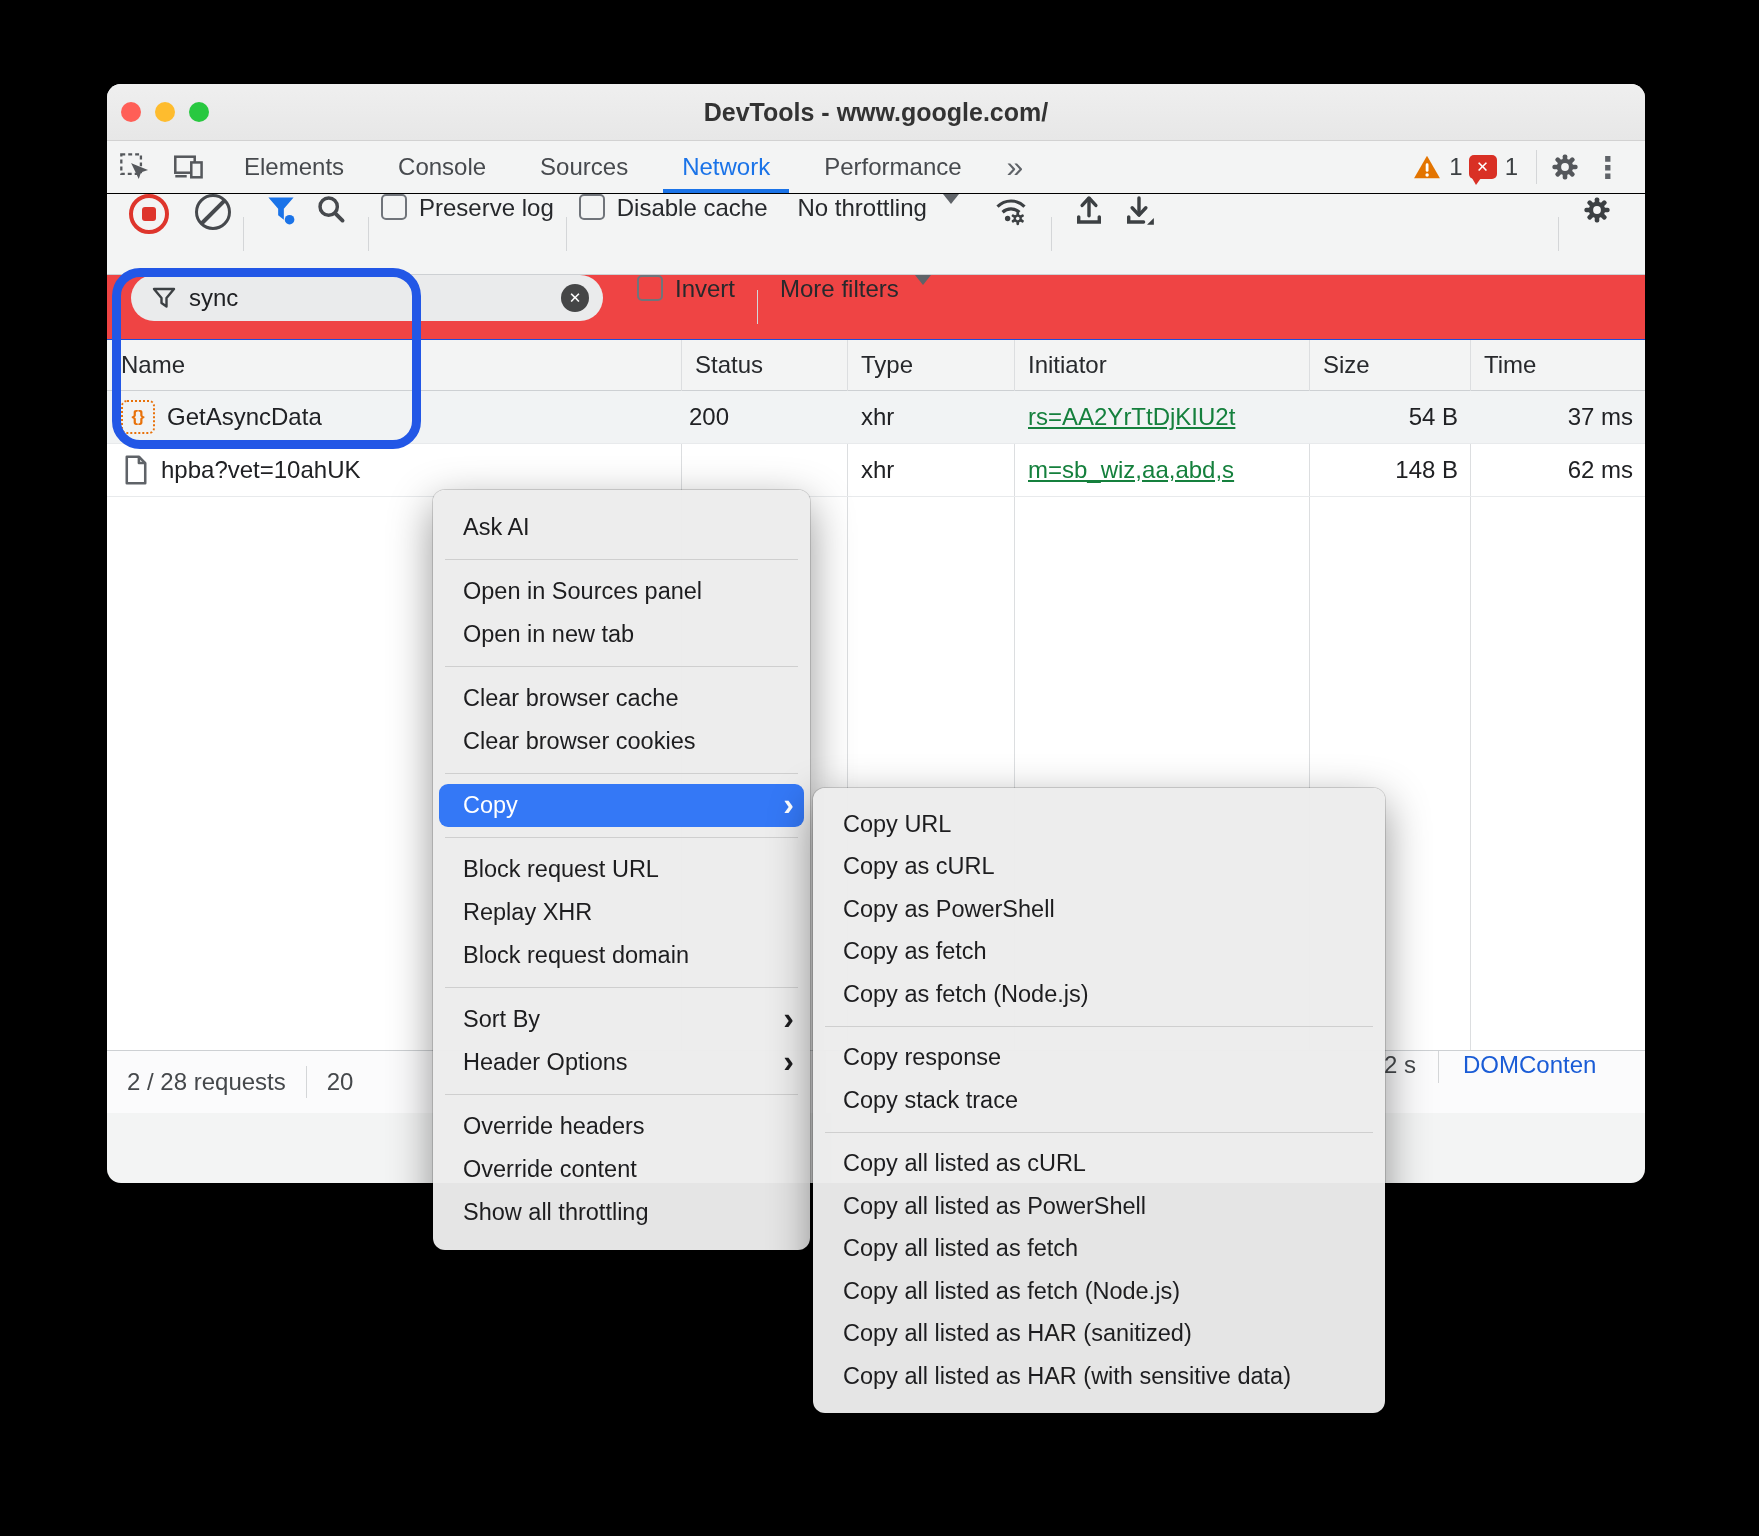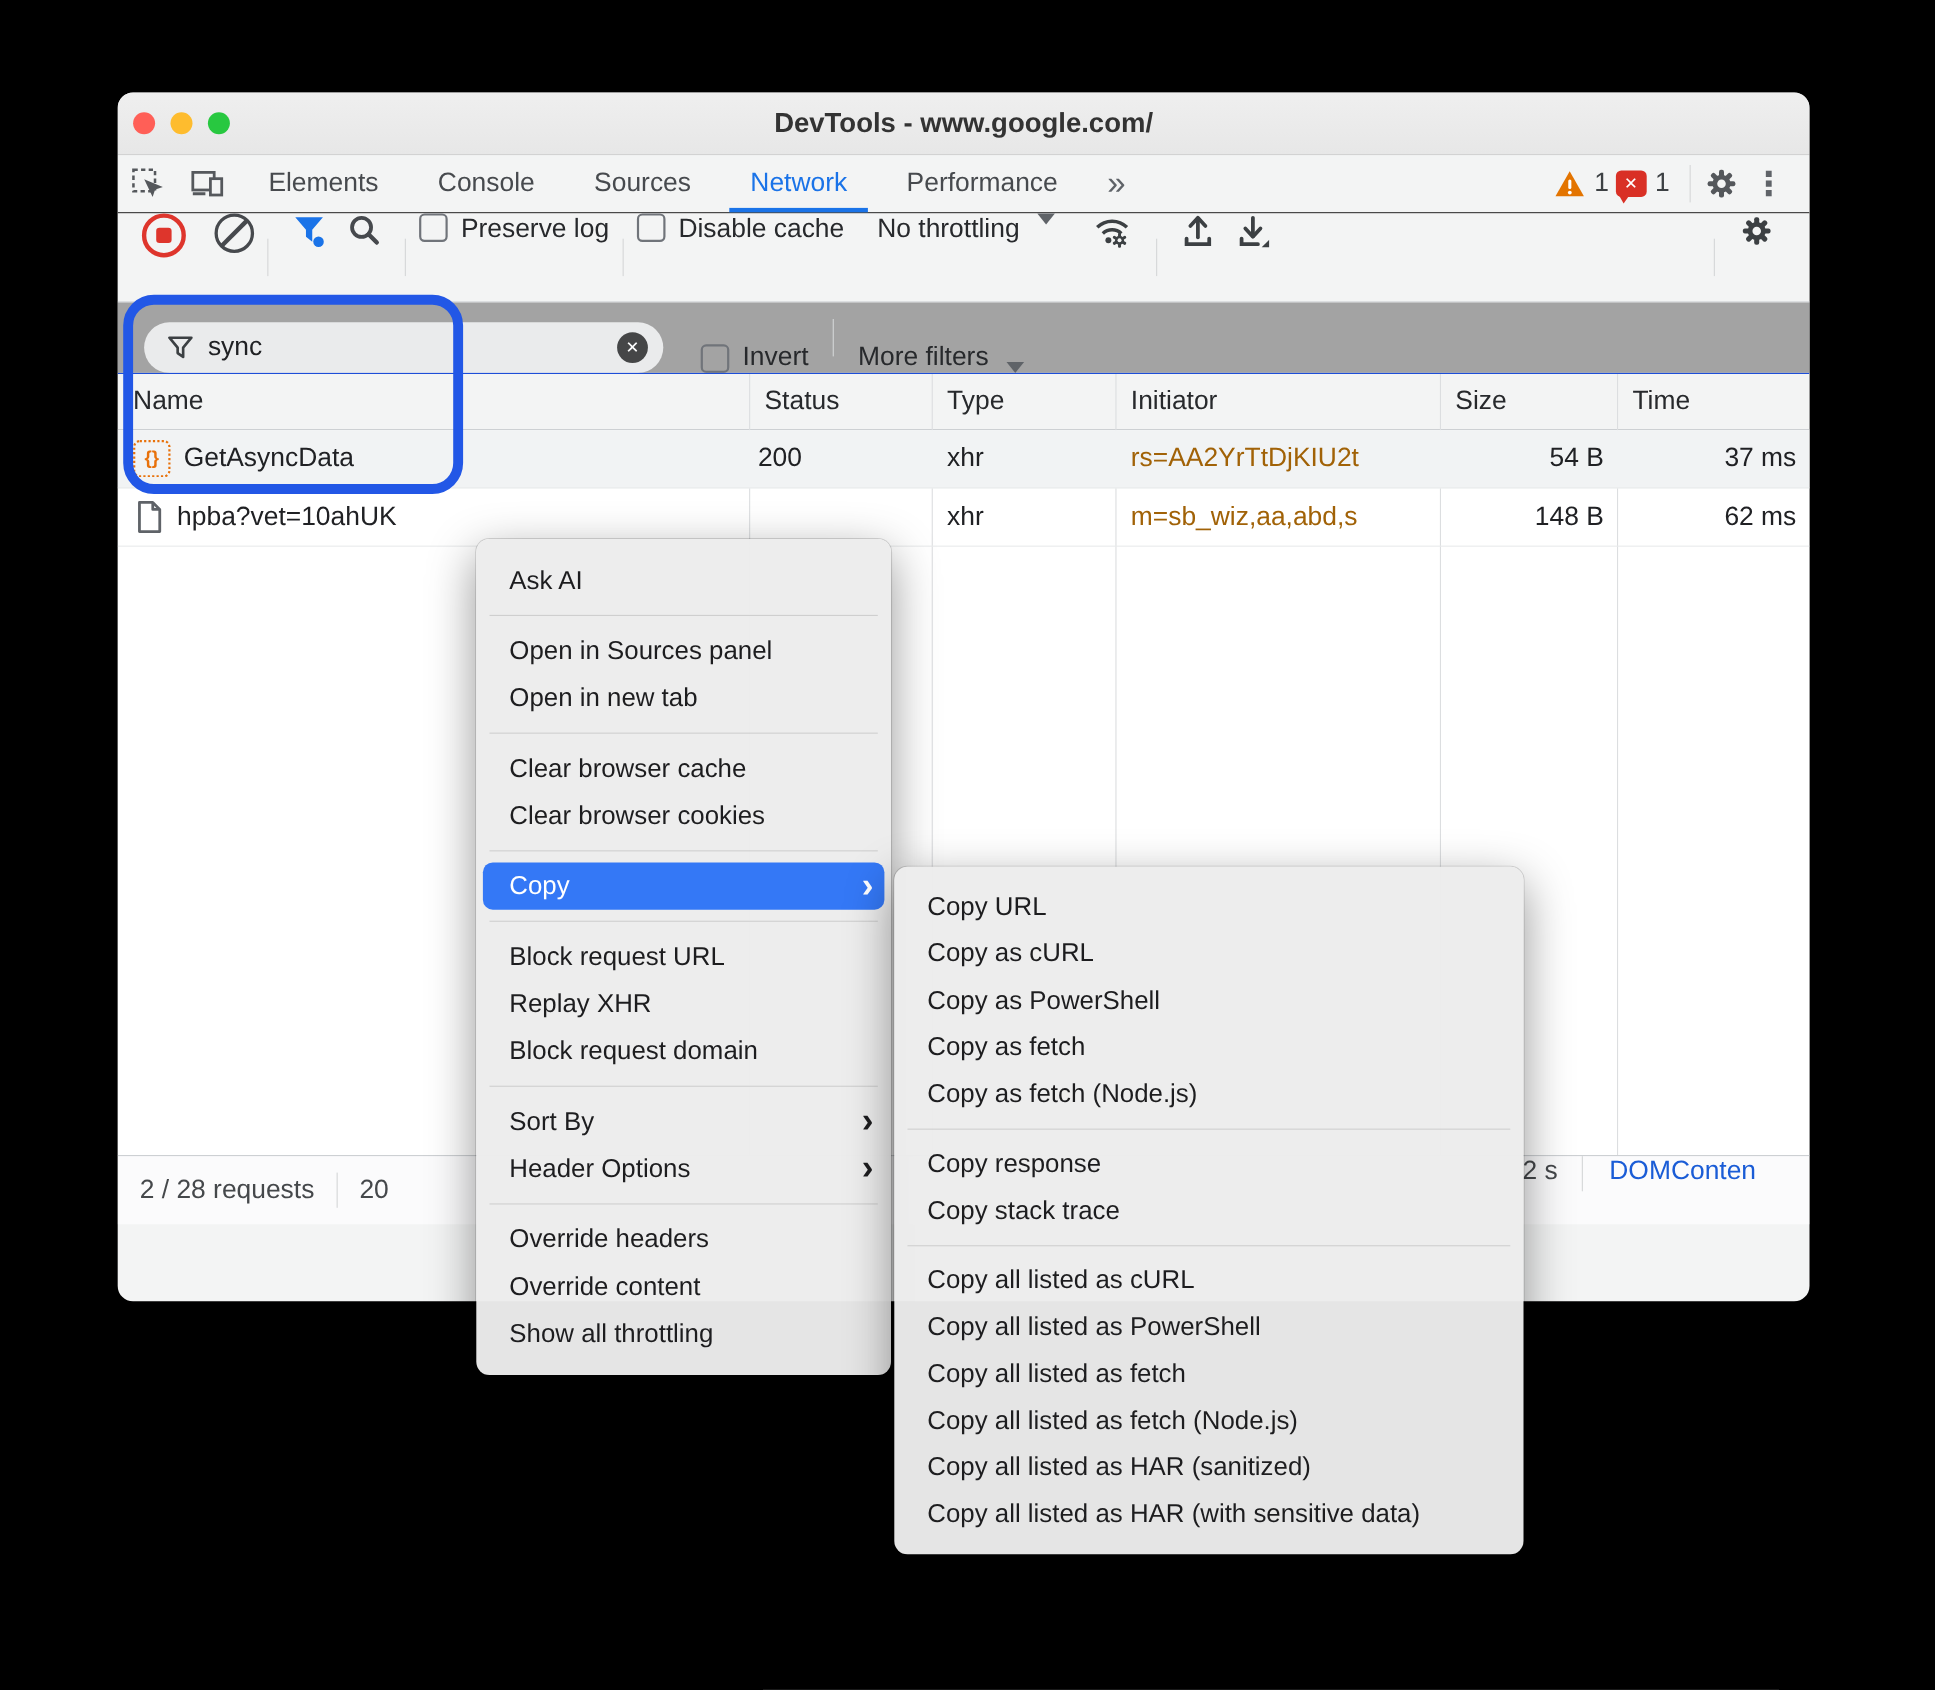--- a/index.html
+++ b/index.html
@@ -33,21 +33,21 @@
   .toolbar{height:80px;display:flex;align-items:flex-start;background:#f3f4f4;border-bottom:1px solid #cdd0d3;padding:0 22px;}
   .record{width:32px;height:32px;border:4px solid #de352c;border-radius:50%;display:flex;align-items:center;justify-content:center;}
   .record i{display:block;width:14px;height:14px;background:#de352c;border-radius:3px;}
   .clearbtn{width:30px;height:30px;border:3.5px solid #46494d;border-radius:50%;position:relative;margin-left:26px;}
   .clearbtn::after{content:"";position:absolute;left:-1px;top:12.5px;width:32px;height:3.5px;background:#46494d;transform:rotate(-45deg);}
   .chk{width:22px;height:22px;border:2.5px solid #70747a;border-radius:5px;background:transparent;}
   .tlabel{font-size:24px;color:#27292c;margin-left:12px;white-space:nowrap;}
   .caret{width:0;height:0;border-left:8px solid transparent;border-right:8px solid transparent;border-top:10px solid #5f6368;margin-left:16px;}
   .tool-ic{display:flex;align-items:center;margin:0 10px;}
   
-  .filterbar{height:64px;display:flex;align-items:flex-end;padding:0 0 0 24px;background:#a3a3a3;}
+  .filterbar{height:64px;display:flex;align-items:flex-start;padding:0 0 0 24px;background:#ef4444;}
   .fpill{height:46px;width:438px;background:#eaebec;border-radius:24px;display:flex;align-items:center;padding:0 14px 0 20px;}
   .fpill .q{font-size:24px;color:#202124;margin-left:12px;flex:1;}
   .fclear{width:28px;height:28px;border-radius:50%;background:#454647;color:#fff;font-size:15px;font-weight:bold;
           display:flex;align-items:center;justify-content:center;}
   .filterbar .gap{width:34px;}
   
   .pillsrow{height:75px;display:flex;align-items:center;gap:12px;padding:0 14px;background:#f3f4f4;}
   .pill{height:46px;padding:0 17px;display:flex;align-items:center;border:1.5px solid #bcc0c4;border-radius:13px;
         background:#fcfcfd;font-size:24px;color:#27292c;white-space:nowrap;}
   .pill.sel{background:#d2e3fc;border-color:#d2e3fc;color:#0b57d0;font-weight:500;}
@@ -56,21 +56,21 @@
   .theader{height:50px;display:flex;align-items:center;background:#f3f4f4;border-top:1px solid #1d4ed8;
            border-bottom:1px solid #cdd0d3;position:relative;font-size:24px;color:#27292c;}
   .tbody{position:relative;height:659px;background:#fff;}
   .col-lines{position:absolute;top:-51px;bottom:0;left:0;right:0;pointer-events:none;}
   .col-lines i{position:absolute;top:0;bottom:0;width:1px;background:#dcdee0;}
   .trow{position:relative;height:52px;border-bottom:1px solid #e8eaec;font-size:24px;}
   .trow.odd{background:#f1f3f4;}
   .cell{position:absolute;top:0;height:52px;display:flex;align-items:center;overflow:hidden;white-space:nowrap;}
   .cell.num{justify-content:flex-end;}
   .hcell{position:absolute;top:0;height:50px;display:flex;align-items:center;padding-left:14px;box-sizing:border-box;}
-  .initiator{color:#a16207;}
+  .initiator{text-decoration:underline;color:#15803d;}
   .jsonic{width:30px;height:30px;border:2px dotted #e8710a;border-radius:6px;color:#e8710a;font-weight:bold;font-size:17px;
           display:flex;align-items:center;justify-content:center;margin:0 12px 0 14px;flex:none;}
   
   .statusbar{height:62px;background:#fbfbfc;border-top:1px solid #cdd0d3;display:flex;align-items:center;
              font-size:24px;color:#45484b;position:relative;}
   .statusbar .seg{margin-left:20px;white-space:nowrap;}
   .statusbar .sdiv{width:1px;height:32px;background:#d4d6d8;margin-left:20px;}
   .sb-right{position:absolute;top:0;height:100%;display:flex;align-items:flex-start;}
   .link{color:#1a5cd6;}
   

